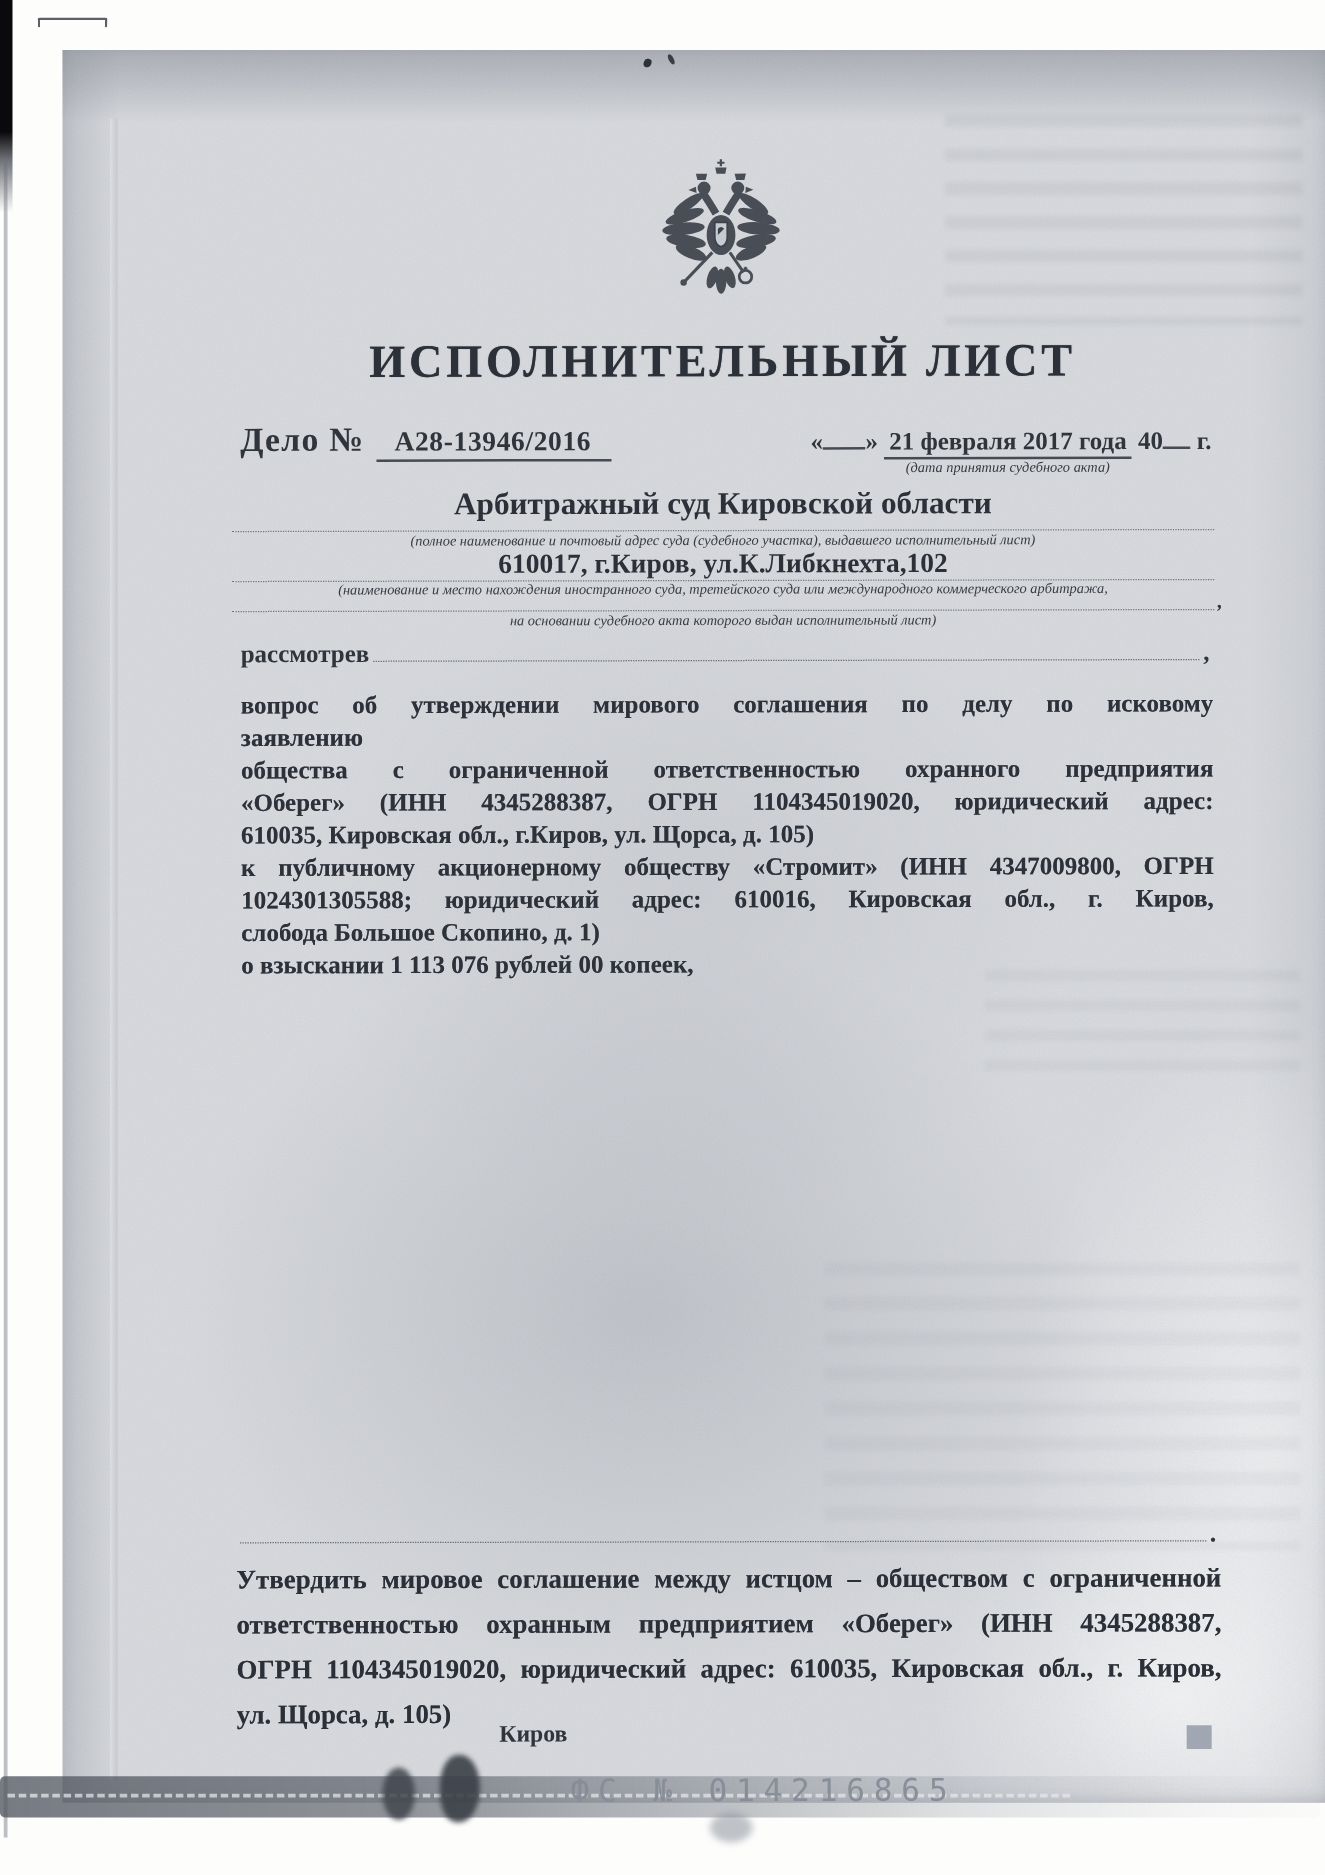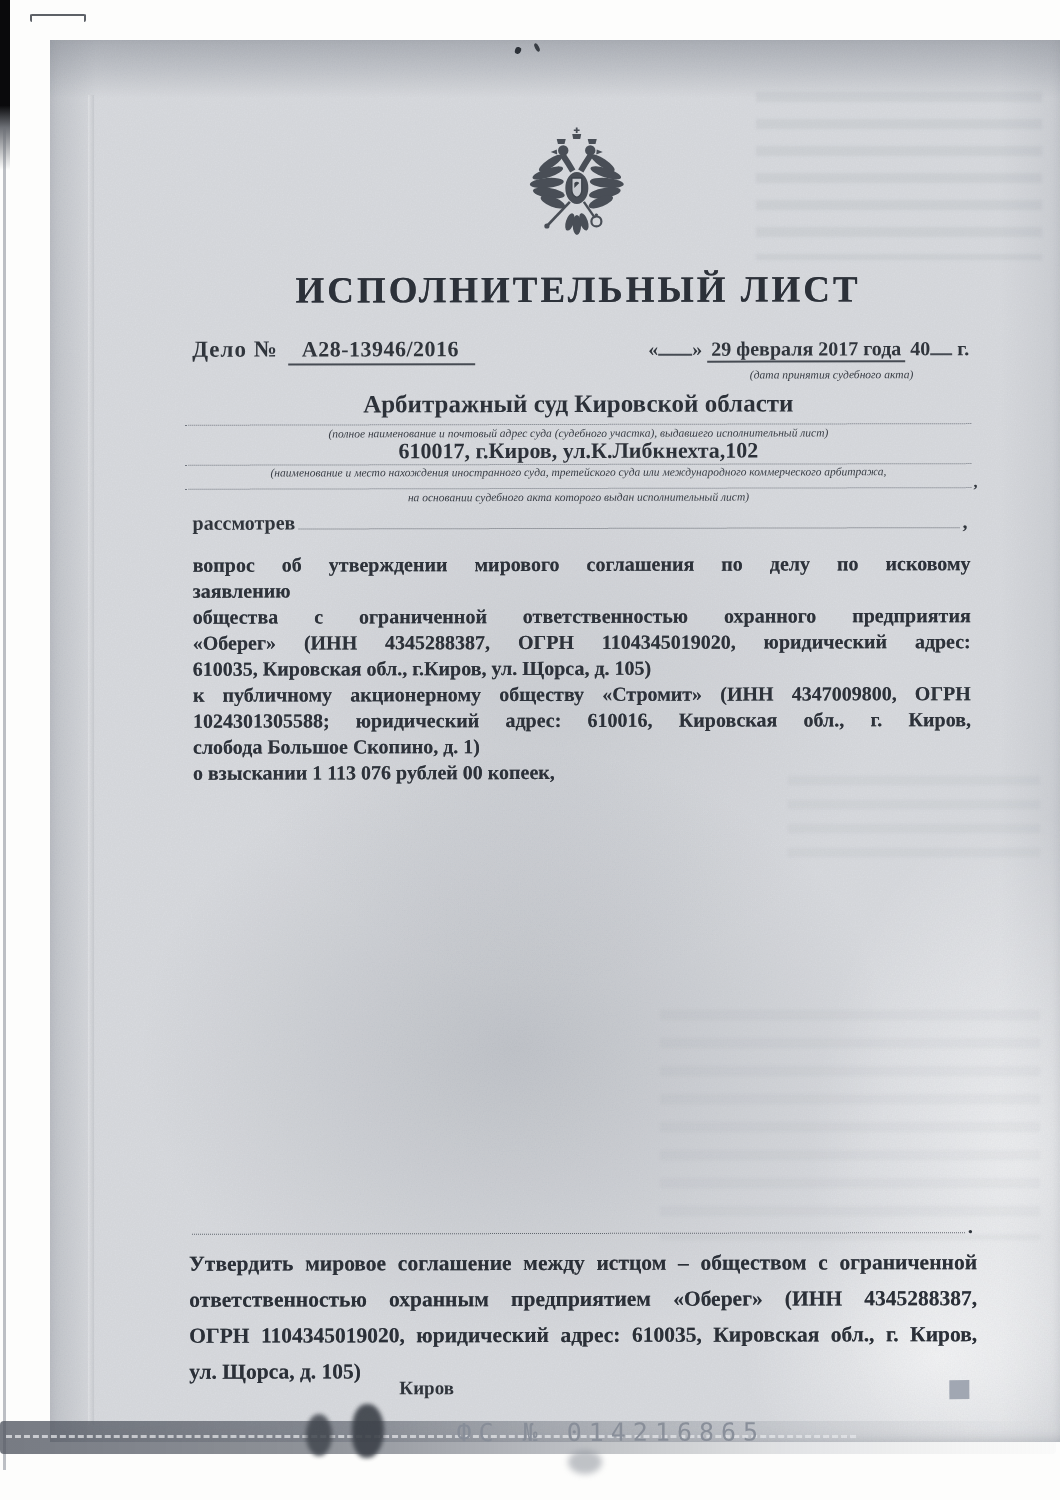--- a/index.html
+++ b/index.html
@@ -55,28 +55,28 @@
   .smudge{position:absolute;left:568px;top:1450px;width:34px;height:24px;background:#8d929b;border-radius:50%;filter:blur(3px);opacity:.55;}
 
   
   .content{position:absolute;inset:0;z-index:5;transform:rotate(-0.12deg);}
   .doc-title{position:absolute;left:186px;top:268px;width:786px;text-align:center;
              font-size:37px;font-weight:700;letter-spacing:3px;color:#2c3139;
              text-shadow:0 0 .6px rgba(44,49,57,.8);}
   .emblem{position:absolute;left:528px;top:124px;width:100px;height:134px;}
 
   .case-row{position:absolute;left:193px;top:336px;width:777px;display:flex;align-items:baseline;}
-  .case-label{font-size:23px;font-weight:700;letter-spacing:1px;}
+  .case-label{font-size:27px;font-weight:700;letter-spacing:1px;}
   .case-number{font-size:22px;font-weight:700;border-bottom:2px solid #464b53;padding:0 16px 1px 14px;margin-left:10px;letter-spacing:.5px;}
   .case-spacer{flex:1;}
   .date-group{font-size:20px;font-weight:700;white-space:nowrap;}
   .blank{display:inline-block;border-bottom:2px solid #464b53;height:1px;vertical-align:baseline;}
   .blank.w34{width:34px;} .blank.w22{width:22px;}
   .date-value{border-bottom:2px solid #464b53;padding:0 4px 1px 4px;}
-  .date-caption{position:absolute;left:700px;top:369px;width:214px;text-align:right;
+  .date-caption{position:absolute;left:700px;top:369px;width:214px;text-align:center;
                 font-size:11.5px;font-style:italic;color:#363b43;}
 
   .formline{position:absolute;left:186px;width:786px;border-bottom:1.5px dotted #70757e;text-align:center;}
   .formline .trail{position:absolute;right:-6px;bottom:-4px;font-size:16px;font-weight:700;}
   .court-name{top:390px;height:34px;font-size:25px;font-weight:700;color:#2c3139;}
   .court-addr{top:438px;height:26px;font-size:22px;font-weight:700;color:#2c3139;}
   .blank-rule{top:478px;height:10px;}
   .caption{position:absolute;left:186px;width:786px;text-align:center;
            font-size:11.5px;font-style:italic;color:#383d45;}
   .cap1{top:427px;} .cap2{top:466px;} .cap3{top:491px;}
@@ -193,21 +193,21 @@
     </svg>
 
     <div class="doc-title">ИСПОЛНИТЕЛЬНЫЙ ЛИСТ</div>
 
     <div class="case-row">
       <span class="case-label">Дело №</span>
       <span class="case-number">А28-13946/2016</span>
       <span class="case-spacer"></span>
       <span class="date-group">
         <span>«</span><span class="blank w34"></span><span>»</span>
-        <span class="date-value">29 февраля 2017 года</span>
+        <span class="date-value">21 февраля 2017 года</span>
         <span>40</span><span class="blank w22"></span>
         <span>г.</span>
       </span>
     </div>
     <div class="date-caption">(дата принятия судебного акта)</div>
 
     <div class="formline court-name">Арбитражный суд Кировской области</div>
     <div class="caption cap1">(полное наименование и почтовый адрес суда (судебного участка), выдавшего исполнительный лист)</div>
     <div class="formline court-addr">610017, г.Киров, ул.К.Либкнехта,102</div>
     <div class="caption cap2">(наименование и место нахождения иностранного суда, третейского суда или международного коммерческого арбитража,</div>

